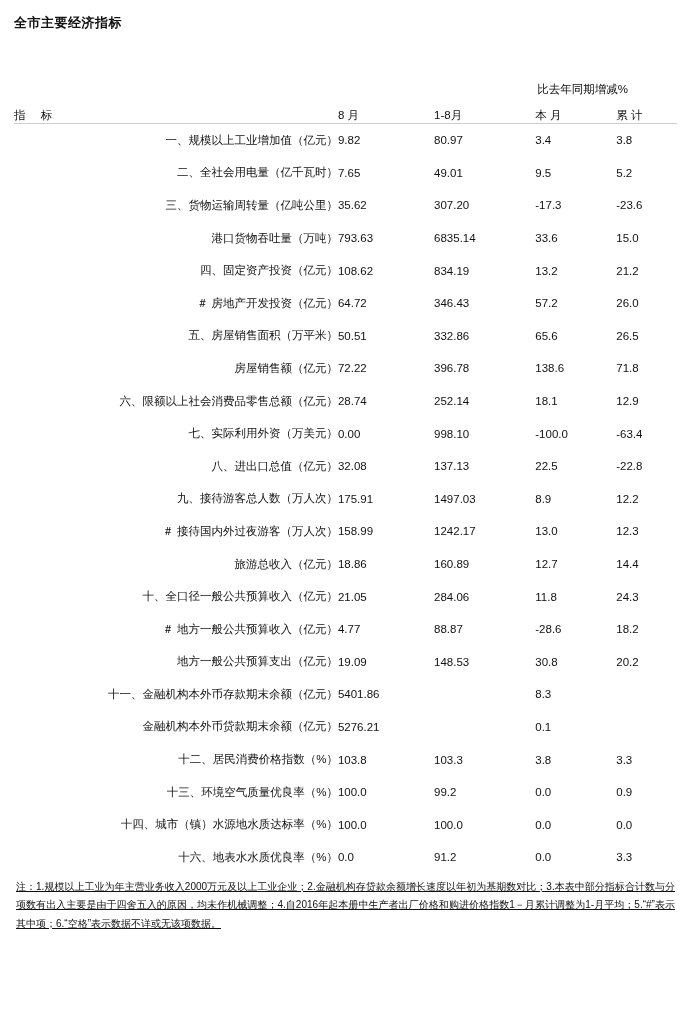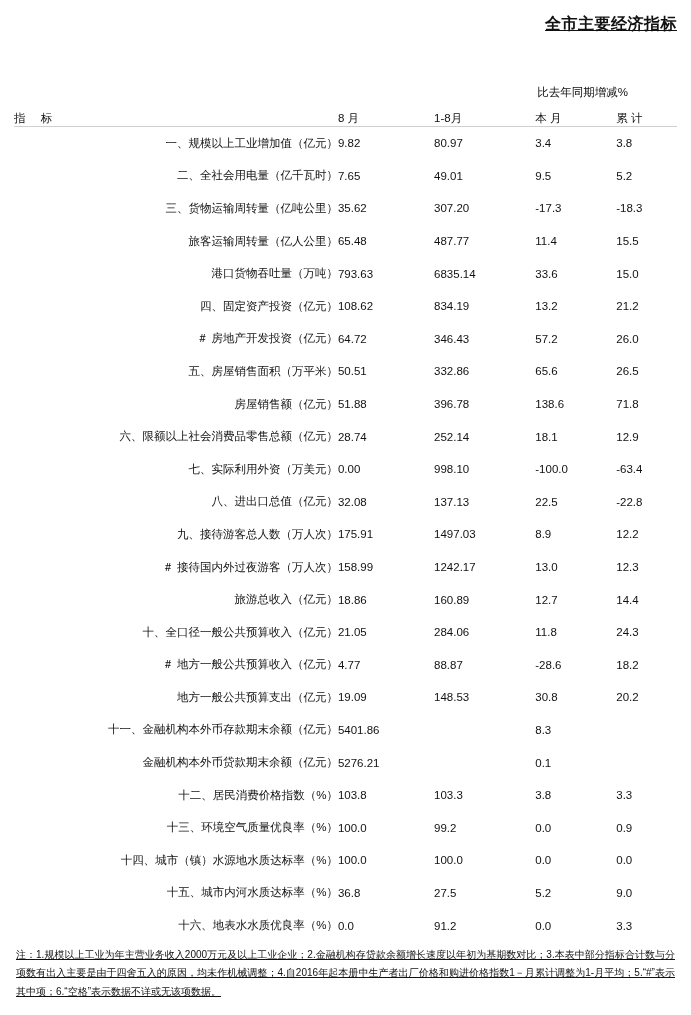--- a/index.html
+++ b/index.html
@@ -14,27 +14,26 @@
     color: #111111;
     -webkit-font-smoothing: antialiased;
   }
   .page {
     position: relative;
     width: 691px;
     box-sizing: border-box;
     padding: 10px 14px 8px 14px;
   }
   .doc-title {
-    text-align: right;
-    font-size: 16px;
+    text-align: left;
+    font-size: 13px;
     font-weight: bold;
     letter-spacing: 0.5px;
     margin: 4px 0 14px 0;
     color: #111;
-    text-decoration: underline;
   }
   table.stats {
     width: 100%;
     border-collapse: collapse;
     font-size: 11.5px;
     margin-top: 43px;
   }
   table.stats td, table.stats th {
     padding: 0;
     vertical-align: bottom;
@@ -153,28 +152,21 @@
           <td class="num">7.65</td>
           <td class="num">49.01</td>
           <td class="num">9.5</td>
           <td class="num">5.2</td>
         </tr>
         <tr class="data-row">
           <td class="ind lvl0">三、货物运输周转量（亿吨公里）</td>
           <td class="num">35.62</td>
           <td class="num">307.20</td>
           <td class="num">-17.3</td>
-          <td class="num">-18.3</td>
-        </tr>
-        <tr class="data-row">
-          <td class="ind lvl1">旅客运输周转量（亿人公里）</td>
-          <td class="num">65.48</td>
-          <td class="num">487.77</td>
-          <td class="num">11.4</td>
-          <td class="num">15.5</td>
+          <td class="num">-23.6</td>
         </tr>
         <tr class="data-row">
           <td class="ind lvl1">港口货物吞吐量（万吨）</td>
           <td class="num">793.63</td>
           <td class="num">6835.14</td>
           <td class="num">33.6</td>
           <td class="num">15.0</td>
         </tr>
         <tr class="data-row">
           <td class="ind lvl0">四、固定资产投资（亿元）</td>
@@ -192,21 +184,21 @@
         </tr>
         <tr class="data-row">
           <td class="ind lvl0">五、房屋销售面积（万平米）</td>
           <td class="num">50.51</td>
           <td class="num">332.86</td>
           <td class="num">65.6</td>
           <td class="num">26.5</td>
         </tr>
         <tr class="data-row">
           <td class="ind lvl1">房屋销售额（亿元）</td>
-          <td class="num">51.88</td>
+          <td class="num">72.22</td>
           <td class="num">396.78</td>
           <td class="num">138.6</td>
           <td class="num">71.8</td>
         </tr>
         <tr class="data-row">
           <td class="ind lvl0">六、限额以上社会消费品零售总额（亿元）</td>
           <td class="num">28.74</td>
           <td class="num">252.14</td>
           <td class="num">18.1</td>
           <td class="num">12.9</td>
@@ -296,27 +288,20 @@
           <td class="num">0.9</td>
         </tr>
         <tr class="data-row">
           <td class="ind lvl0">十四、城市（镇）水源地水质达标率（%）</td>
           <td class="num">100.0</td>
           <td class="num">100.0</td>
           <td class="num">0.0</td>
           <td class="num">0.0</td>
         </tr>
         <tr class="data-row">
-          <td class="ind lvl0">十五、城市内河水质达标率（%）</td>
-          <td class="num">36.8</td>
-          <td class="num">27.5</td>
-          <td class="num">5.2</td>
-          <td class="num">9.0</td>
-        </tr>
-        <tr class="data-row">
           <td class="ind lvl0">十六、地表水水质优良率（%）</td>
           <td class="num">0.0</td>
           <td class="num">91.2</td>
           <td class="num">0.0</td>
           <td class="num">3.3</td>
         </tr>
       </tbody>
   </table>
 
   <div class="notes">注：1.规模以上工业为年主营业务收入2000万元及以上工业企业；2.金融机构存贷款余额增长速度以年初为基期数对比；3.本表中部分指标合计数与分项数有出入主要是由于四舍五入的原因，均未作机械调整；4.自2016年起本册中生产者出厂价格和购进价格指数1－月累计调整为1-月平均；5.“#”表示其中项；6.“空格”表示数据不详或无该项数据。</div>

